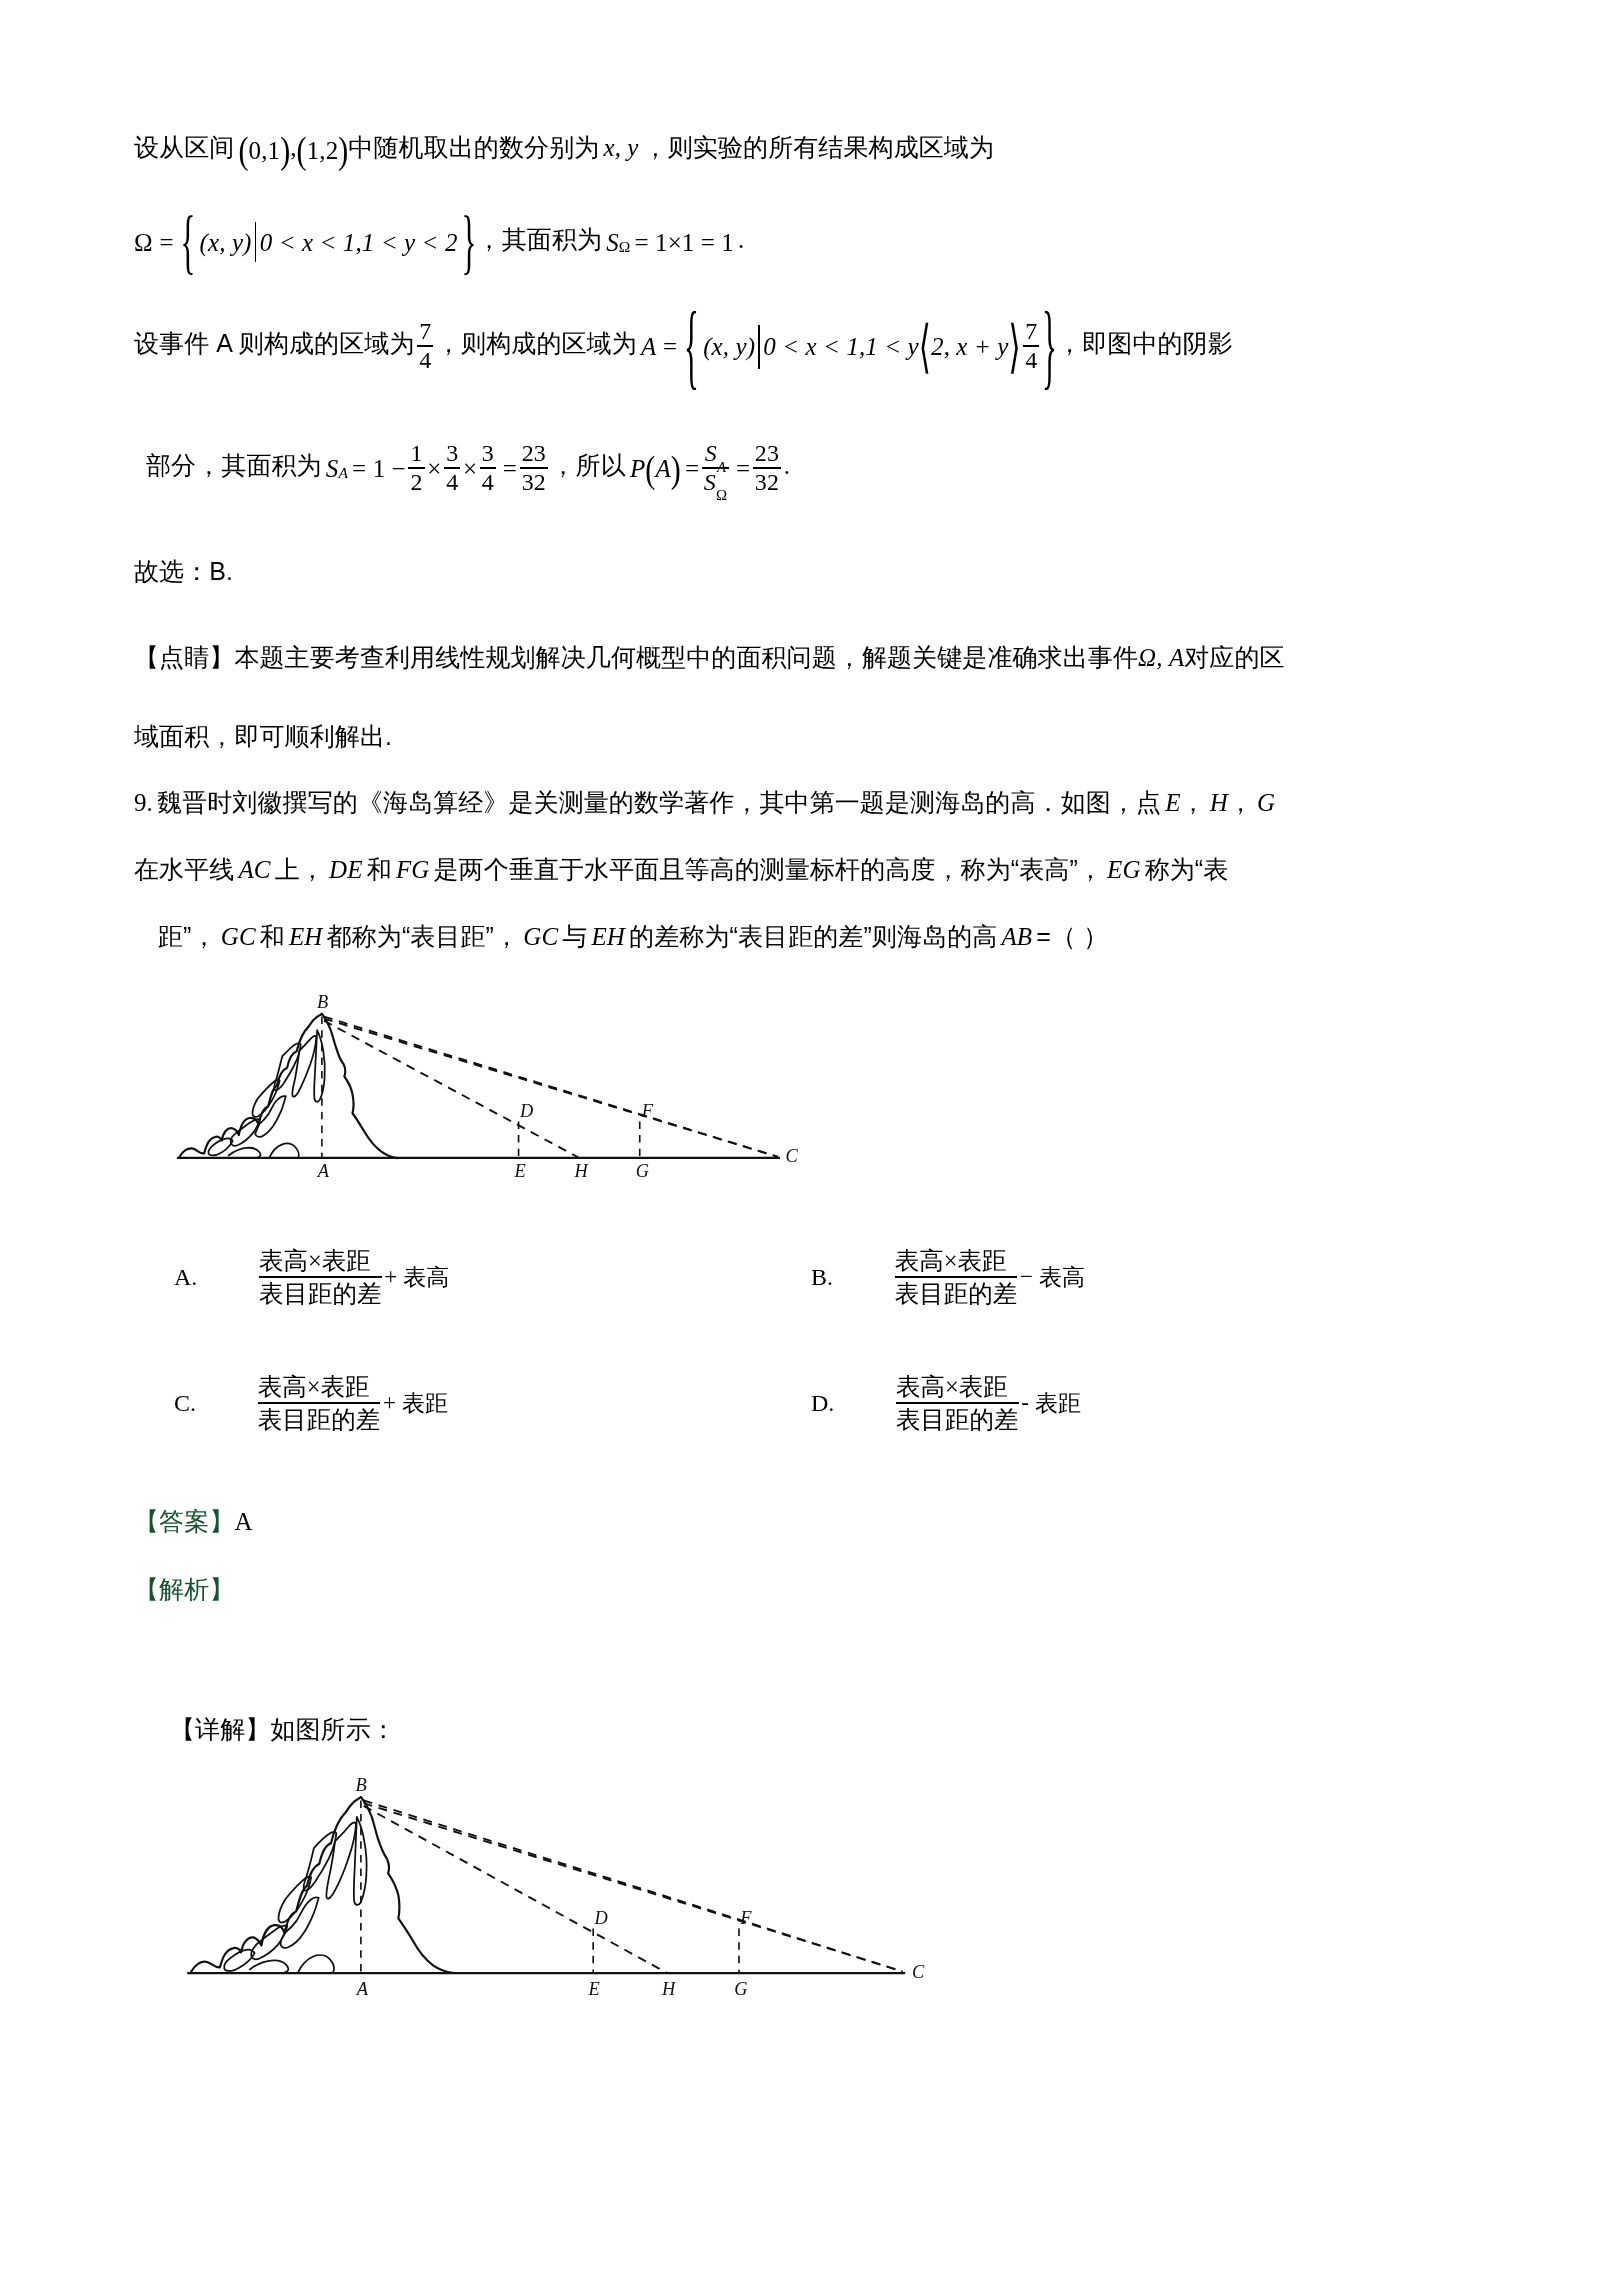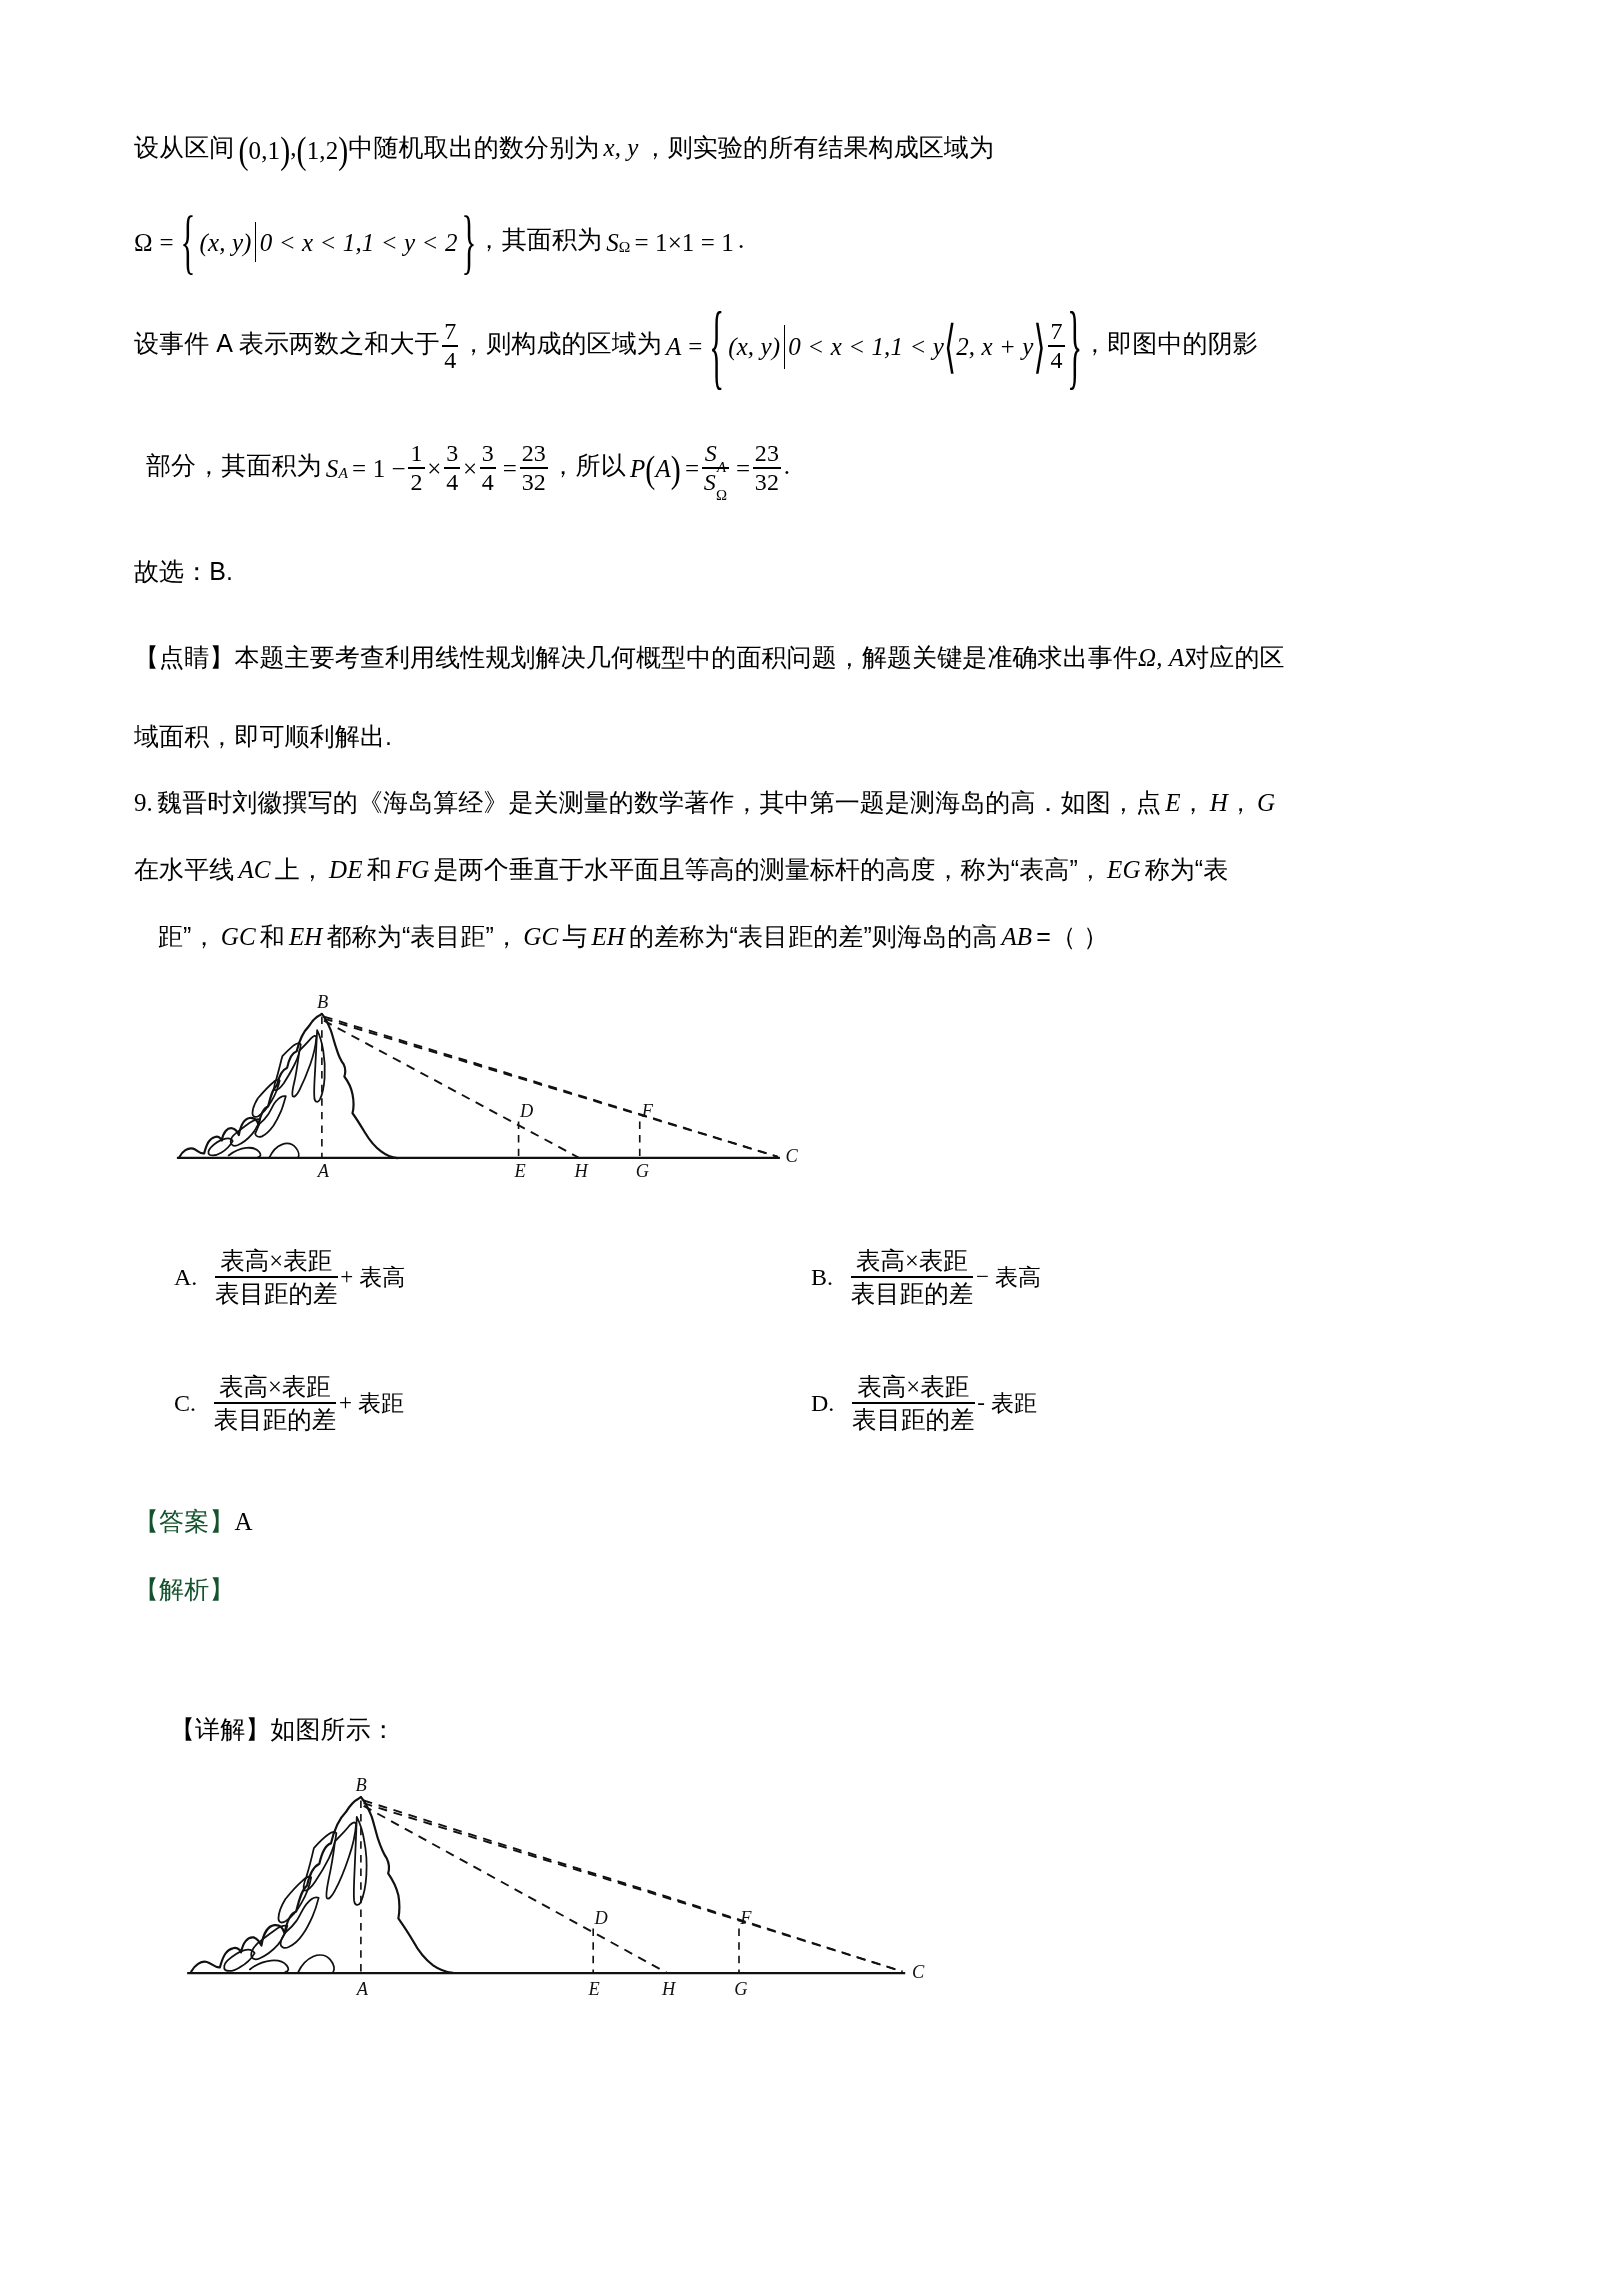--- a/index.html
+++ b/index.html
@@ -96,23 +96,23 @@
     white-space:nowrap;
   }
   .opt .lbl{
     font-size:24px;
     margin-right:17.7px;
     font-family:"Liberation Serif","DejaVu Serif",serif;
   }
   .cjk-frac{
     display:inline-flex;
     flex-direction:column;
-    align-items:center;
     line-height:1.12;
     font-size:24.5px;
+    margin-left:44px;
   }
   .cjk-frac .bar{height:2px;background:#000;width:100%;margin:2px 0;}
   .opt .tail{margin-left:4.1px;font-size:23px;}
   .opt .op{margin-left:2.7px;margin-right:2px;font-size:23px;}
 
   
   .figwrap{position:absolute;}
   svg{display:block;}
   .mt-line{fill:none;stroke:#111;stroke-width:3.2;stroke-linejoin:round;stroke-linecap:round;}
   .mt-line-thin{fill:none;stroke:#111;stroke-width:2.6;stroke-linejoin:round;stroke-linecap:round;}
@@ -154,21 +154,21 @@
           <span class="brace">}</span>
       </span><span class="cn">，其面积为</span><span class="sp-s"></span><span class="mrow">
           <span class="mi">S</span>
           <sub class="mn">Ω</sub>
           <span class="sp-s"></span>
           <span class="mn">= 1×1 = 1</span>
         </span><span class="sp-s"></span><span class="mn">.</span>
     </div>
 
     <div class="line" style="position:absolute;top:320px;left:0;">
-      <span class="cn">设事件 A 表示两数之和大于</span><span class="frac">
+      <span class="cn">设事件 A 则构成的区域为</span><span class="frac">
           <span class="num">7</span>
           <span class="bar"></span>
           <span class="den">4</span>
         </span><span class="cn">，则构成的区域为</span><span class="sp-s"></span><span class="mrow">
           <span class="mi">A</span>
           <span class="sp"></span>
           <span class="mn">=</span>
           <span class="sp"></span>
           <span class="brace" style="transform:scaleY(3.1)">{</span>
           <span class="sp-s"></span>

